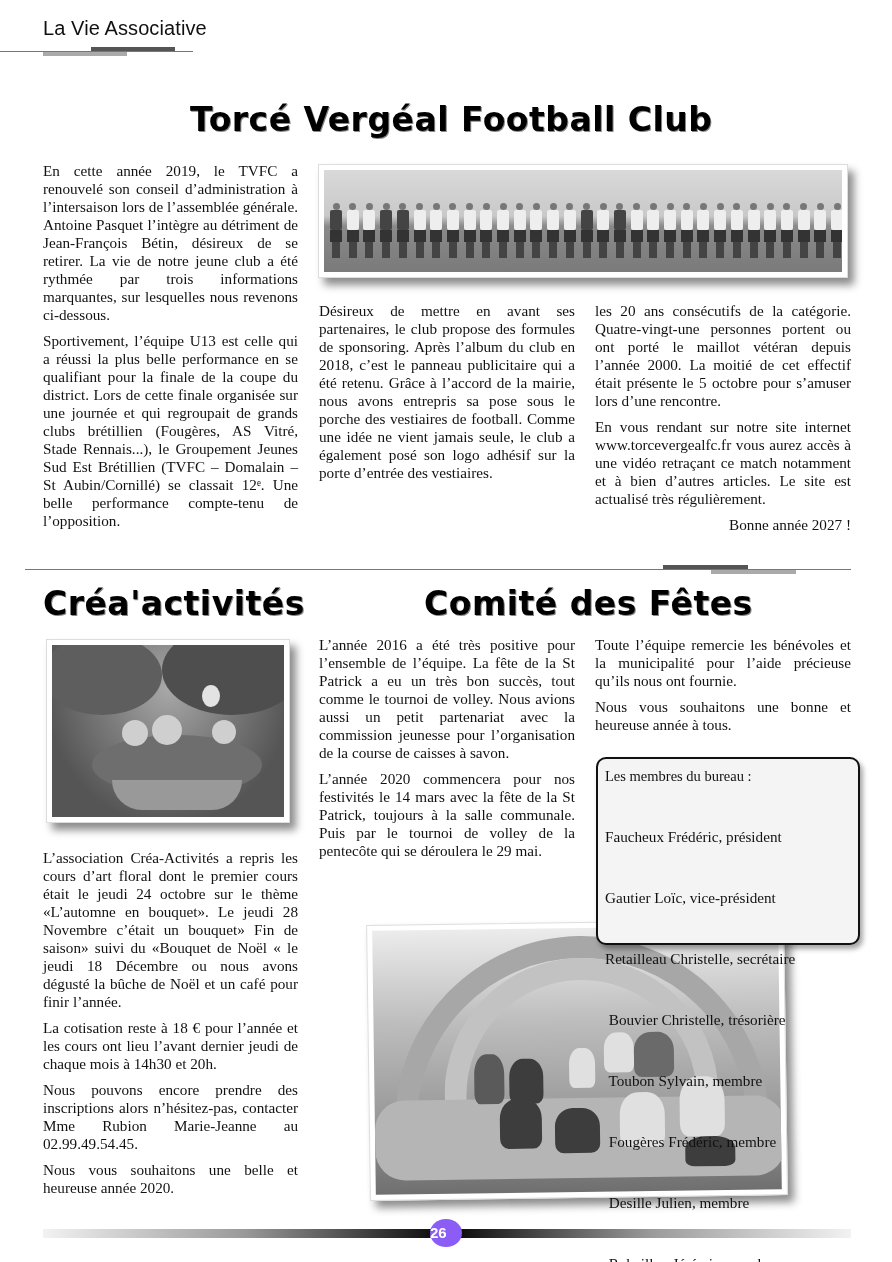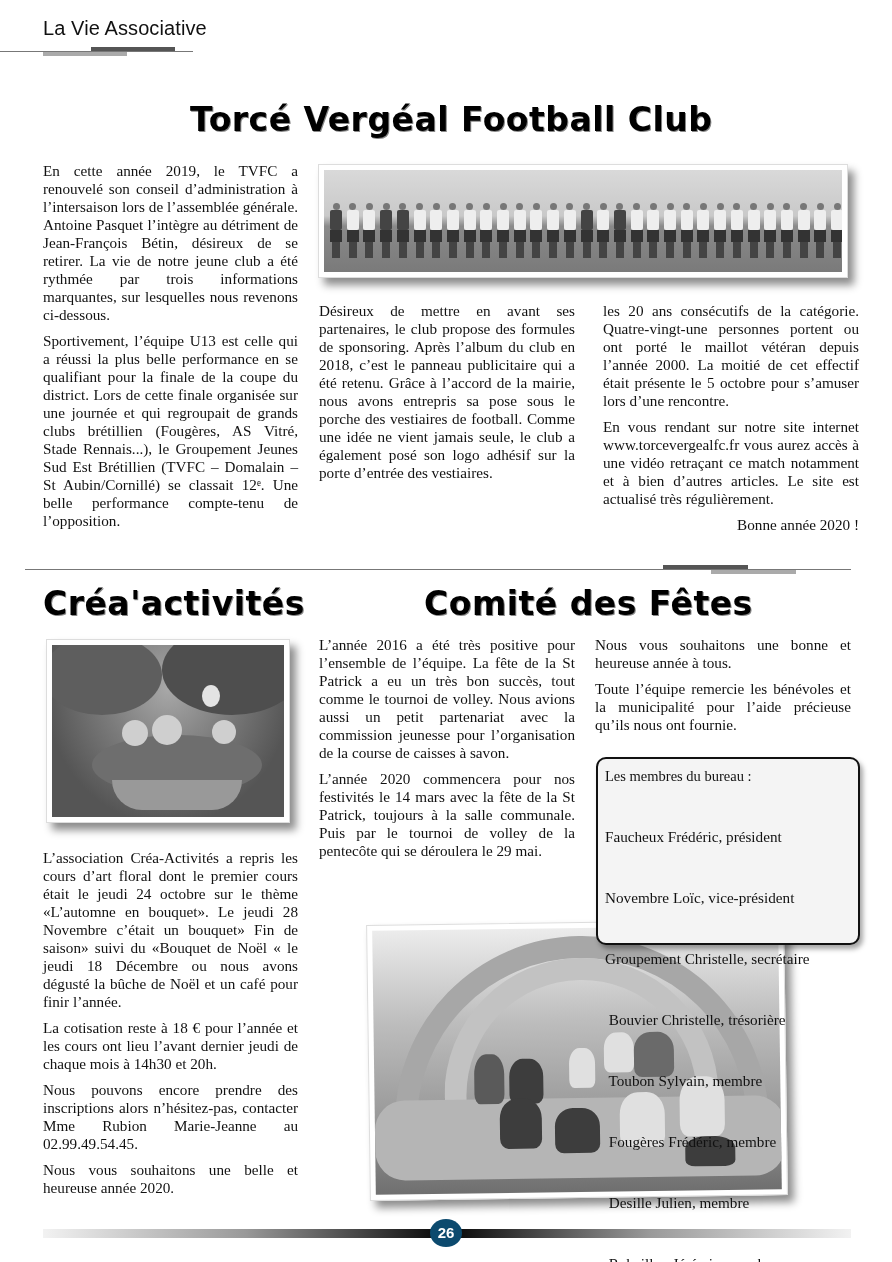--- a/index.html
+++ b/index.html
@@ -51,22 +51,22 @@
   
   .bureau { left:596px; top:757px; width:264px; height:188px; border:2px solid #111; border-radius:10px; background:#f4f4f4;
             box-shadow:3px 4px 5px rgba(0,0,0,0.35); box-sizing:border-box; padding:8px 8px 0 7px;
             font-family:"Liberation Serif", serif; font-size:15.2px; line-height:18px; color:#111; z-index:3; }
   .bureau .hd { font-weight:normal; font-size:14.5px; margin-bottom:4px; }
   .bureau .mem { white-space:nowrap;margin-top:43px; }
 
   
   .foot-bar { left:43px; top:1229px; width:808px; height:9px;
               background:linear-gradient(90deg, #f2f2f2 0%, #999 25%, #111 48%, #111 52%, #999 75%, #f2f2f2 100%); }
-  .page-num { left:430px; top:1219px; width:32px; height:28px; border-radius:50%; background:#0c4a6e; color:#fff;
-              font-family:"Liberation Sans", sans-serif; font-weight:bold; font-size:15px; text-align:center; line-height:28px; }
+  .page-num { left:430px; top:1219px; width:32px; height:28px; border-radius:50%; background:#8b5cf6; color:#fff;
+              font-family:"Liberation Sans", sans-serif; font-weight:bold; font-size:15px; text-align:left; line-height:28px; }
 </style>
 </head>
 <body>
 
 <div class="abs run-title">La Vie Associative</div>
 <div class="abs hline" style="left:0; top:51px; width:193px;"></div>
 <div class="abs bar-dark" style="left:91px; top:47px; width:84px;"></div>
 <div class="abs bar-light" style="left:43px; top:52px; width:84px;"></div>
 
 <div class="abs sec-title" style="left:190px; top:100px; font-size:33px;">Torcé Vergéal Football Club</div>
@@ -264,24 +264,24 @@
         <div class="shorts"></div>
         <div class="legs"></div>
       </div>
     </div>
 </div>
 
 <div class="abs col" style="left:319px; top:302px; width:256px;">
   <p>Désireux de mettre en avant ses partenaires, le club propose des formules de sponsoring. Après l’album du club en 2018, c’est le panneau publicitaire qui a été retenu. Grâce à l’accord de la mairie, nous avons entrepris sa pose sous le porche des vestiaires de football. Comme une idée ne vient jamais seule, le club a également posé son logo adhésif sur la porte d’entrée des vestiaires.</p>
 </div>
 
-<div class="abs col" style="left:595px; top:302px; width:256px;margin-left:8px;">
+<div class="abs col" style="left:595px; top:302px; width:256px;">
   <p>les 20 ans consécutifs de la catégorie. Quatre-vingt-une personnes portent ou ont porté le maillot vétéran depuis l’année 2000. La moitié de cet effectif était présente le 5 octobre pour s’amuser lors d’une rencontre.</p>
   <p>En vous rendant sur notre site internet www.torcevergealfc.fr vous aurez accès à une vidéo retraçant ce match notamment et à bien d’autres articles. Le site est actualisé très régulièrement.</p>
-  <p class="right" style="margin-top:8px;">Bonne année 2020 !</p>
+  <p class="right" style="margin-top:8px;">Bonne année 2027 !</p>
 </div>
 
 <div class="abs hline" style="left:25px; top:569px; width:826px;"></div>
 <div class="abs bar-dark" style="left:663px; top:565px; width:85px;"></div>
 <div class="abs bar-light" style="left:711px; top:570px; width:85px;"></div>
 
 <div class="abs sec-title" style="left:43px; top:584px; font-size:33px;">Créa'activités</div>
 
 <div class="abs photo" style="left:46px; top:639px; width:244px; height:184px;">
   <div class="img flower-img">
@@ -304,29 +304,29 @@
 </div>
 
 <div class="abs sec-title" style="left:424px; top:584px; font-size:33px;">Comité des Fêtes</div>
 
 <div class="abs col" style="left:319px; top:636px; width:256px;">
   <p>L’année 2016 a été très positive pour l’ensemble de l’équipe. La fête de la St Patrick a eu un très bon succès, tout comme le tournoi de volley. Nous avions aussi un petit partenariat avec la commission jeunesse pour l’organisation de la course de caisses à savon.</p>
   <p>L’année 2020 commencera pour nos festivités le 14 mars avec la fête de la St Patrick, toujours à la salle communale. Puis par le tournoi de volley de la pentecôte qui se déroulera le 29 mai.</p>
 </div>
 
 <div class="abs col" style="left:595px; top:636px; width:256px;">
+  <p>Toute l’équipe remercie les bénévoles et la municipalité pour l’aide précieuse qu’ils nous ont fournie.</p>
   <p>Nous vous souhaitons une bonne et heureuse année à tous.</p>
-  <p>Toute l’équipe remercie les bénévoles et la municipalité pour l’aide précieuse qu’ils nous ont fournie.</p>
 </div>
 
 <div class="abs bureau">
   <div class="hd">Les membres du bureau :</div>
   <div class="mem">Faucheux Frédéric, président</div>
-  <div class="mem">Novembre Loïc, vice-président</div>
-  <div class="mem">Groupement Christelle, secrétaire</div>
+  <div class="mem">Gautier Loïc, vice-président</div>
+  <div class="mem">Retailleau Christelle, secrétaire</div>
   <div class="mem" style="white-space:pre;"> Bouvier Christelle, trésorière</div>
   <div class="mem" style="white-space:pre;"> Toubon Sylvain, membre</div>
   <div class="mem" style="white-space:pre;"> Fougères Frédéric, membre</div>
   <div class="mem" style="white-space:pre;"> Desille Julien, membre</div>
   <div class="mem" style="white-space:pre;"> Rubeillon Jérémie, membre</div>
 </div>
 
 <div class="abs photo" style="left:368px; top:922px; width:418px; height:276px; transform:rotate(-0.8deg); z-index:1;">
   <div class="img castle-img">
     <div class="arch" style="left:20px; top:8px; width:330px; height:190px;"></div>

